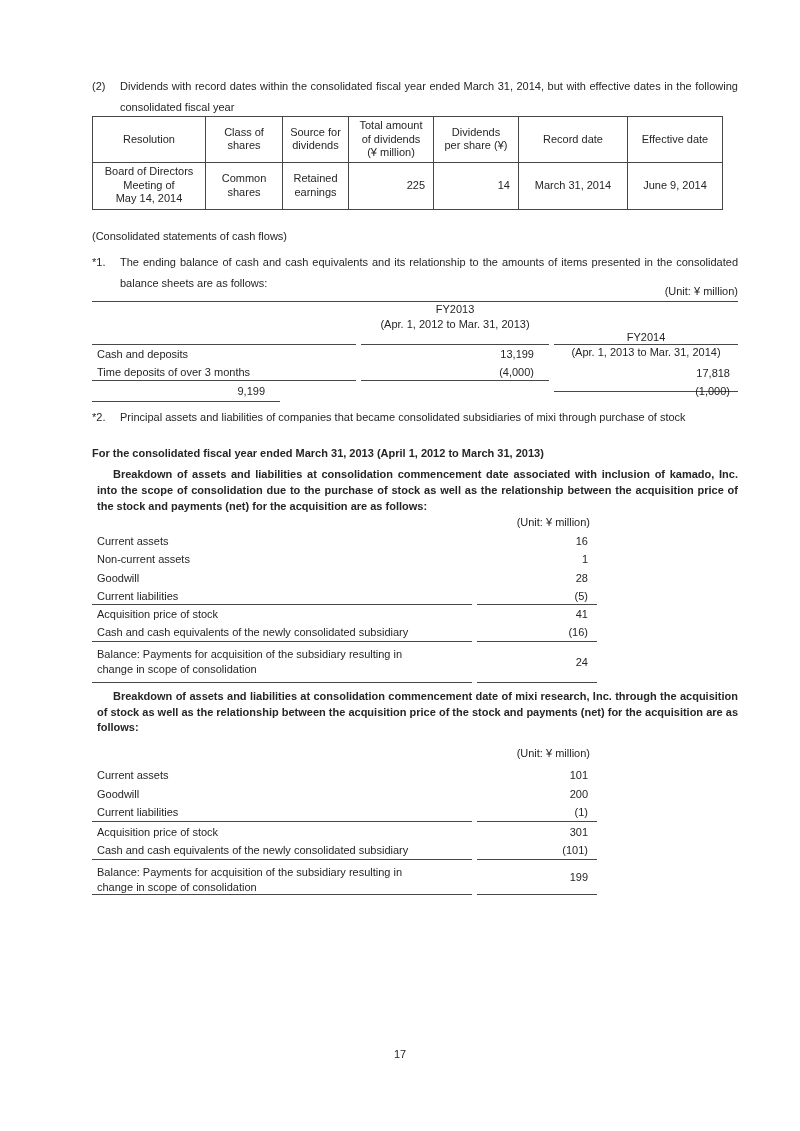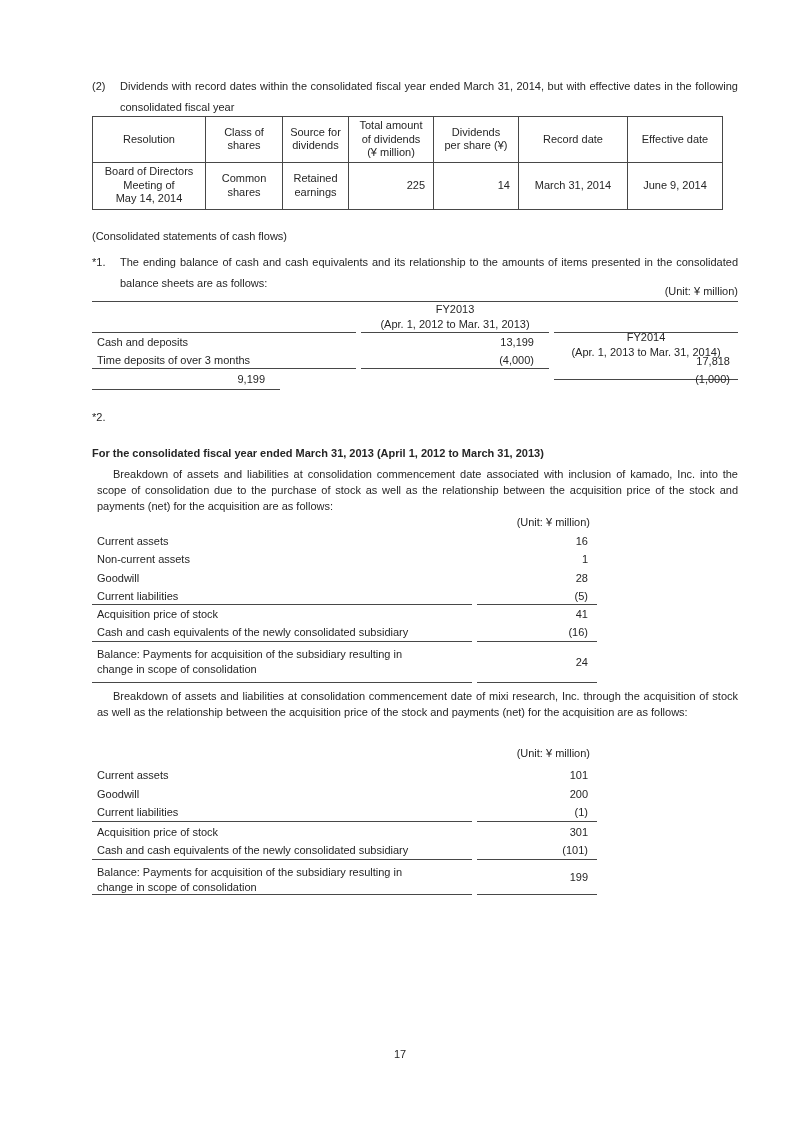--- a/index.html
+++ b/index.html
@@ -30,31 +30,31 @@
   
   .unit{text-align:right;line-height:13px;}
   
   .hairline{position:absolute;left:0;top:0;width:100%;height:1px;background:#474747;}
   .crow{display:flex;gap:5px;}
   .crow .cell{box-sizing:border-box;}
   .lined{border-bottom:1px solid #474747;}
   .ctable .cl{width:264px;padding-left:5px;display:flex;align-items:center;}
   .ctable .c2{width:188px;text-align:right;padding-right:15px;display:flex;align-items:center;justify-content:flex-end;}
   .ctable .c3{width:184px;text-align:right;padding-right:8px;display:flex;align-items:center;justify-content:flex-end;margin-top:28px;}
-  .ctable .chead{height:32px;}
+  .ctable .chead{height:44px;}
   .ctable .chead .c2,.ctable .chead .c3{
     display:block;text-align:center;padding:1px 0 0 0;
     white-space:pre-line;line-height:15px;
   }
   .ctable .r18{height:18px;}
   .ctable .r21{height:21px;}
   .btable .bl{width:380px;padding-left:5px;display:flex;align-items:center;}
   .btable .bv{width:120px;padding-right:9px;display:flex;align-items:center;justify-content:flex-end;text-align:center;}
   .btable .balance .bl{white-space:pre-line;line-height:15px;align-items:flex-start;padding-top:5px;display:block;}
-  .para-just{text-align:justify;text-indent:16px;line-height:16px;}
+  .para-just{text-align:justify;text-indent:16px;line-height:16px;font-weight:bold;}
   .plain-line{line-height:14px;}
   .pagenum{width:100%;text-align:center;}
 </style>
 </head>
 <body>
 
 <div class="page">
 
   <div class="abs hang" style="left:92px;top:76px;width:646px;">
     <span class="marker">(2)</span>
@@ -130,20 +130,21 @@
       <div class="cell c2 lined">(4,000)</div>
       <div class="cell c3 lined">(1,000)</div>
     </div>
     <div class="crow r21">
       <div class="cell c2 lined">9,199</div>
     </div>
   </div>
 
   <div class="abs hang" style="left:92px;top:407px;width:646px;">
     <span class="marker">*2.</span>
+    <span>Principal assets and liabilities of companies that became consolidated subsidiaries of mixi through purchase of stock</span>
   </div>
 
   <div class="abs plain-line" style="left:92px;top:446px;width:646px;font-weight:bold;">For the consolidated fiscal year ended March 31, 2013 (April 1, 2012 to March 31, 2013)</div>
 
   <div class="abs para-just" style="left:97px;top:466px;width:641px;">Breakdown of assets and liabilities at consolidation commencement date associated with inclusion of kamado, Inc. into the scope of consolidation due to the purchase of stock as well as the relationship between the acquisition price of the stock and payments (net) for the acquisition are as follows:</div>
 
   <div class="abs unit" style="left:92px;top:516px;width:498px;">(Unit: ¥ million)</div>
 
   <div class="abs btable" style="left:92px;top:532px;width:505px;">
     <div class="crow" style="height:18.3px;">

